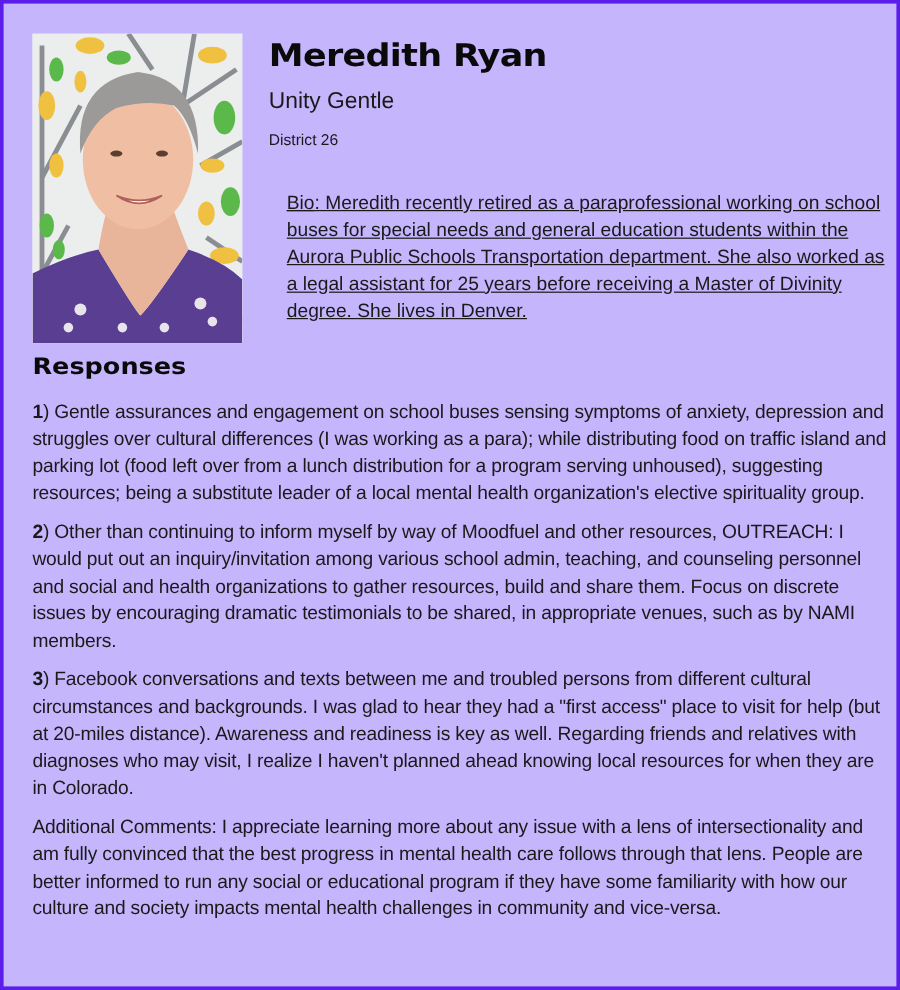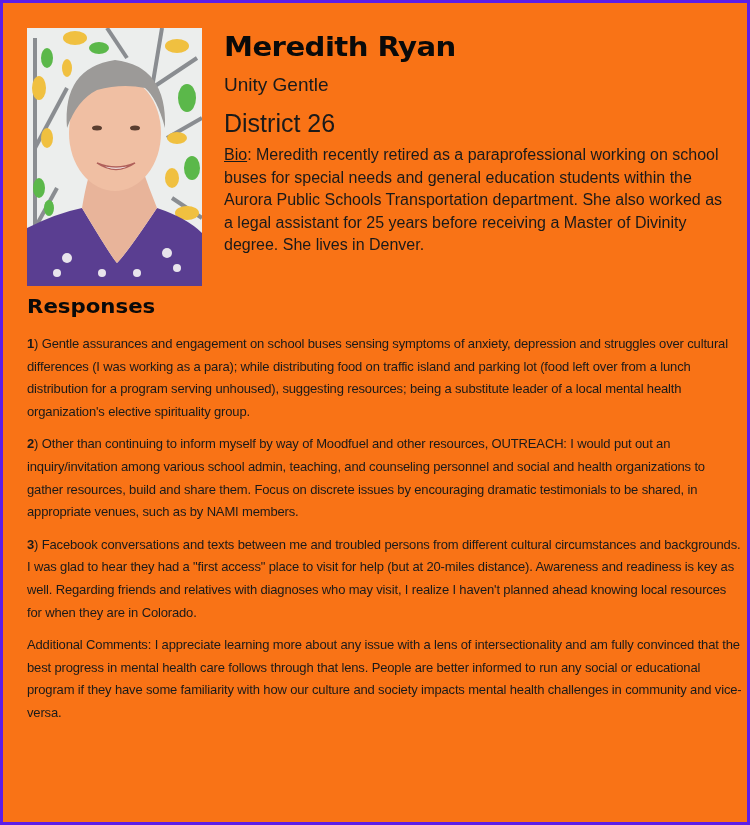--- a/index.html
+++ b/index.html
@@ -7,60 +7,61 @@
     width: 750px; height: 825px; overflow: hidden;
     background: #ffffff;
     font-family: "Liberation Sans", "DejaVu Sans", sans-serif;
     color: #1a1a1a;
   }
   .frame {
     position: absolute; left: 0; top: 0;
     width: 750px; height: 825px;
     box-sizing: border-box;
     border: 3px solid #5b1ee8;
-    background: #f97316;
+    background: #c4b5fd;
   }
   .photo {
     position: absolute; left: 24px; top: 25px;
     width: 175px; height: 258px;
     overflow: hidden; background: #eef0ee;
   }
   .photo svg { display: block; }
   .name {
     position: absolute; left: 221px; top: 28px;
     font-family: "DejaVu Sans", sans-serif;
     font-weight: bold; font-size: 26px; letter-spacing: -0.5px;
     color: #0a0a0a; margin: 0; line-height: 32px;
     transform: scaleX(1.12); transform-origin: left center;
   }
   .party {
     position: absolute; left: 221px; top: 71px;
     font-size: 19px; color: #1a1a1a; margin: 0;
   }
   .district {
     position: absolute; left: 221px; top: 106px;
-    font-size: 25px; color: #1a1a1a; margin: 0;
+    font-size: 13px; color: #1a1a1a; margin: 0;
   }
   .bio {
     position: absolute; left: 221px; top: 141px;
-    width: 505px; font-size: 16px; line-height: 22.6px; margin: 0;
+    width: 505px; font-size: 16px; line-height: 22.6px; margin: 15px;
     color: #1a1a1a;
+    text-decoration: underline;
   }
   .bio .bio-label { text-decoration: underline; }
   .responses-heading {
     position: absolute; left: 24px; top: 292px;
     font-family: "DejaVu Sans", sans-serif;
     font-weight: bold; font-size: 19px; margin: 0; color: #0a0a0a;
     transform: scaleX(1.12); transform-origin: left center;
   }
   .responses {
     position: absolute; left: 24px; top: 330px; width: 716px;
   }
   .resp {
-    font-size: 13px; line-height: 22.6px; margin: 0 0 10px 0; color: #1a1a1a;
+    font-size: 16px; line-height: 22.6px; margin: 0 0 10px 0; color: #1a1a1a;
     letter-spacing: -0.15px;
   }
   .resp .num { font-weight: bold; }
   .resp .lbl { font-weight: normal; }
 </style>
 </head>
 <body>
 
 <div class="frame">
 

